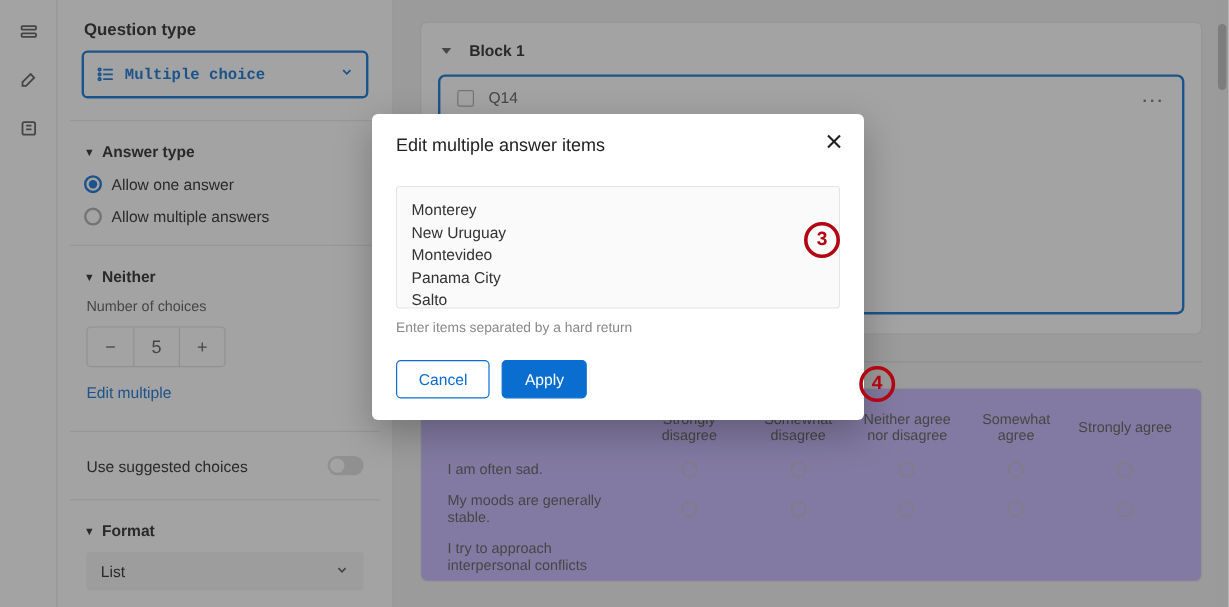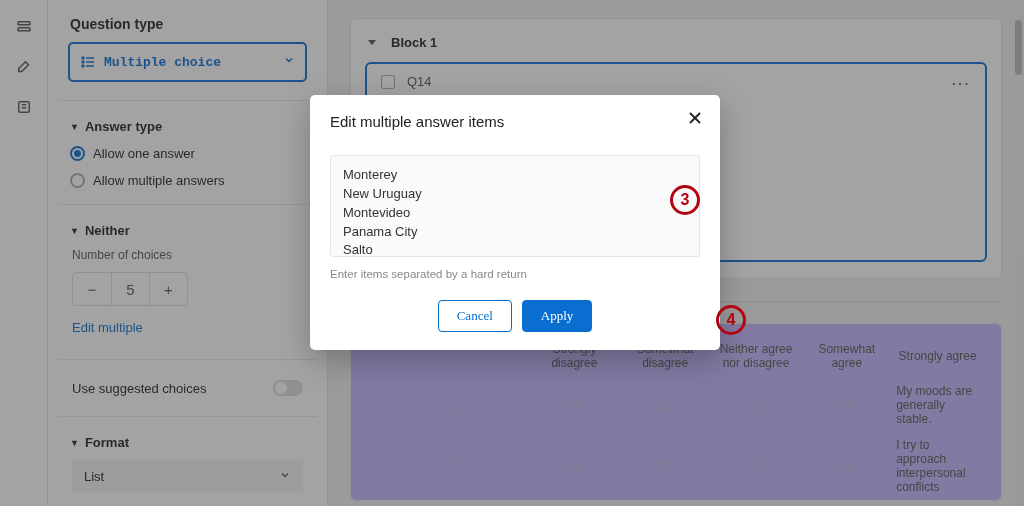--- a/index.html
+++ b/index.html
@@ -212,21 +212,21 @@
     background: #fafafa;
     border-radius: 3px;
     padding: 10px 12px;
     font-family: inherit;
     font-size: 13px;
     line-height: 1.45;
     resize: none;
     color: #333;
   }
   .modal-hint { font-size: 11.5px; color: #888; padding: 8px 0 14px; }
-  .modal-footer { display:flex; justify-content:center; gap: 10px; padding-top: 6px; font-family: Liberation Serif, serif; }
+  .modal-footer { display:flex; justify-content:flex-start; gap: 10px; padding-top: 6px; }
   .btn { height: 32px; padding: 0 18px; border-radius: 4px; font-size: 13px; display:inline-flex; align-items:center; cursor:pointer; }
   .btn-secondary { border: 1px solid #0a6ed1; color: #0a6ed1; background:#fff; }
   .btn-primary { background: #0a6ed1; color: #fff; border: 1px solid #0a6ed1; }
 
   .callout {
     position: absolute;
     width: 30px; height: 30px;
     border: 3px solid #b30412;
     border-radius: 50%;
     color: #b30412;
@@ -365,20 +365,21 @@
 
   <div class="matrix-panel">
     <div class="matrix-grid">
       <div></div>
       <div class="mh">Strongly disagree</div>
       <div class="mh">Somewhat disagree</div>
       <div class="mh">Neither agree nor disagree</div>
       <div class="mh">Somewhat agree</div>
       <div class="mh">Strongly agree</div>
 
+      <div class="mr-label">I am often sad.</div>
       <div class="mr-radio">
           <span class="ro"></span>
         </div>
       <div class="mr-radio">
           <span class="ro"></span>
         </div>
       <div class="mr-radio">
           <span class="ro"></span>
         </div>
       <div class="mr-radio">

